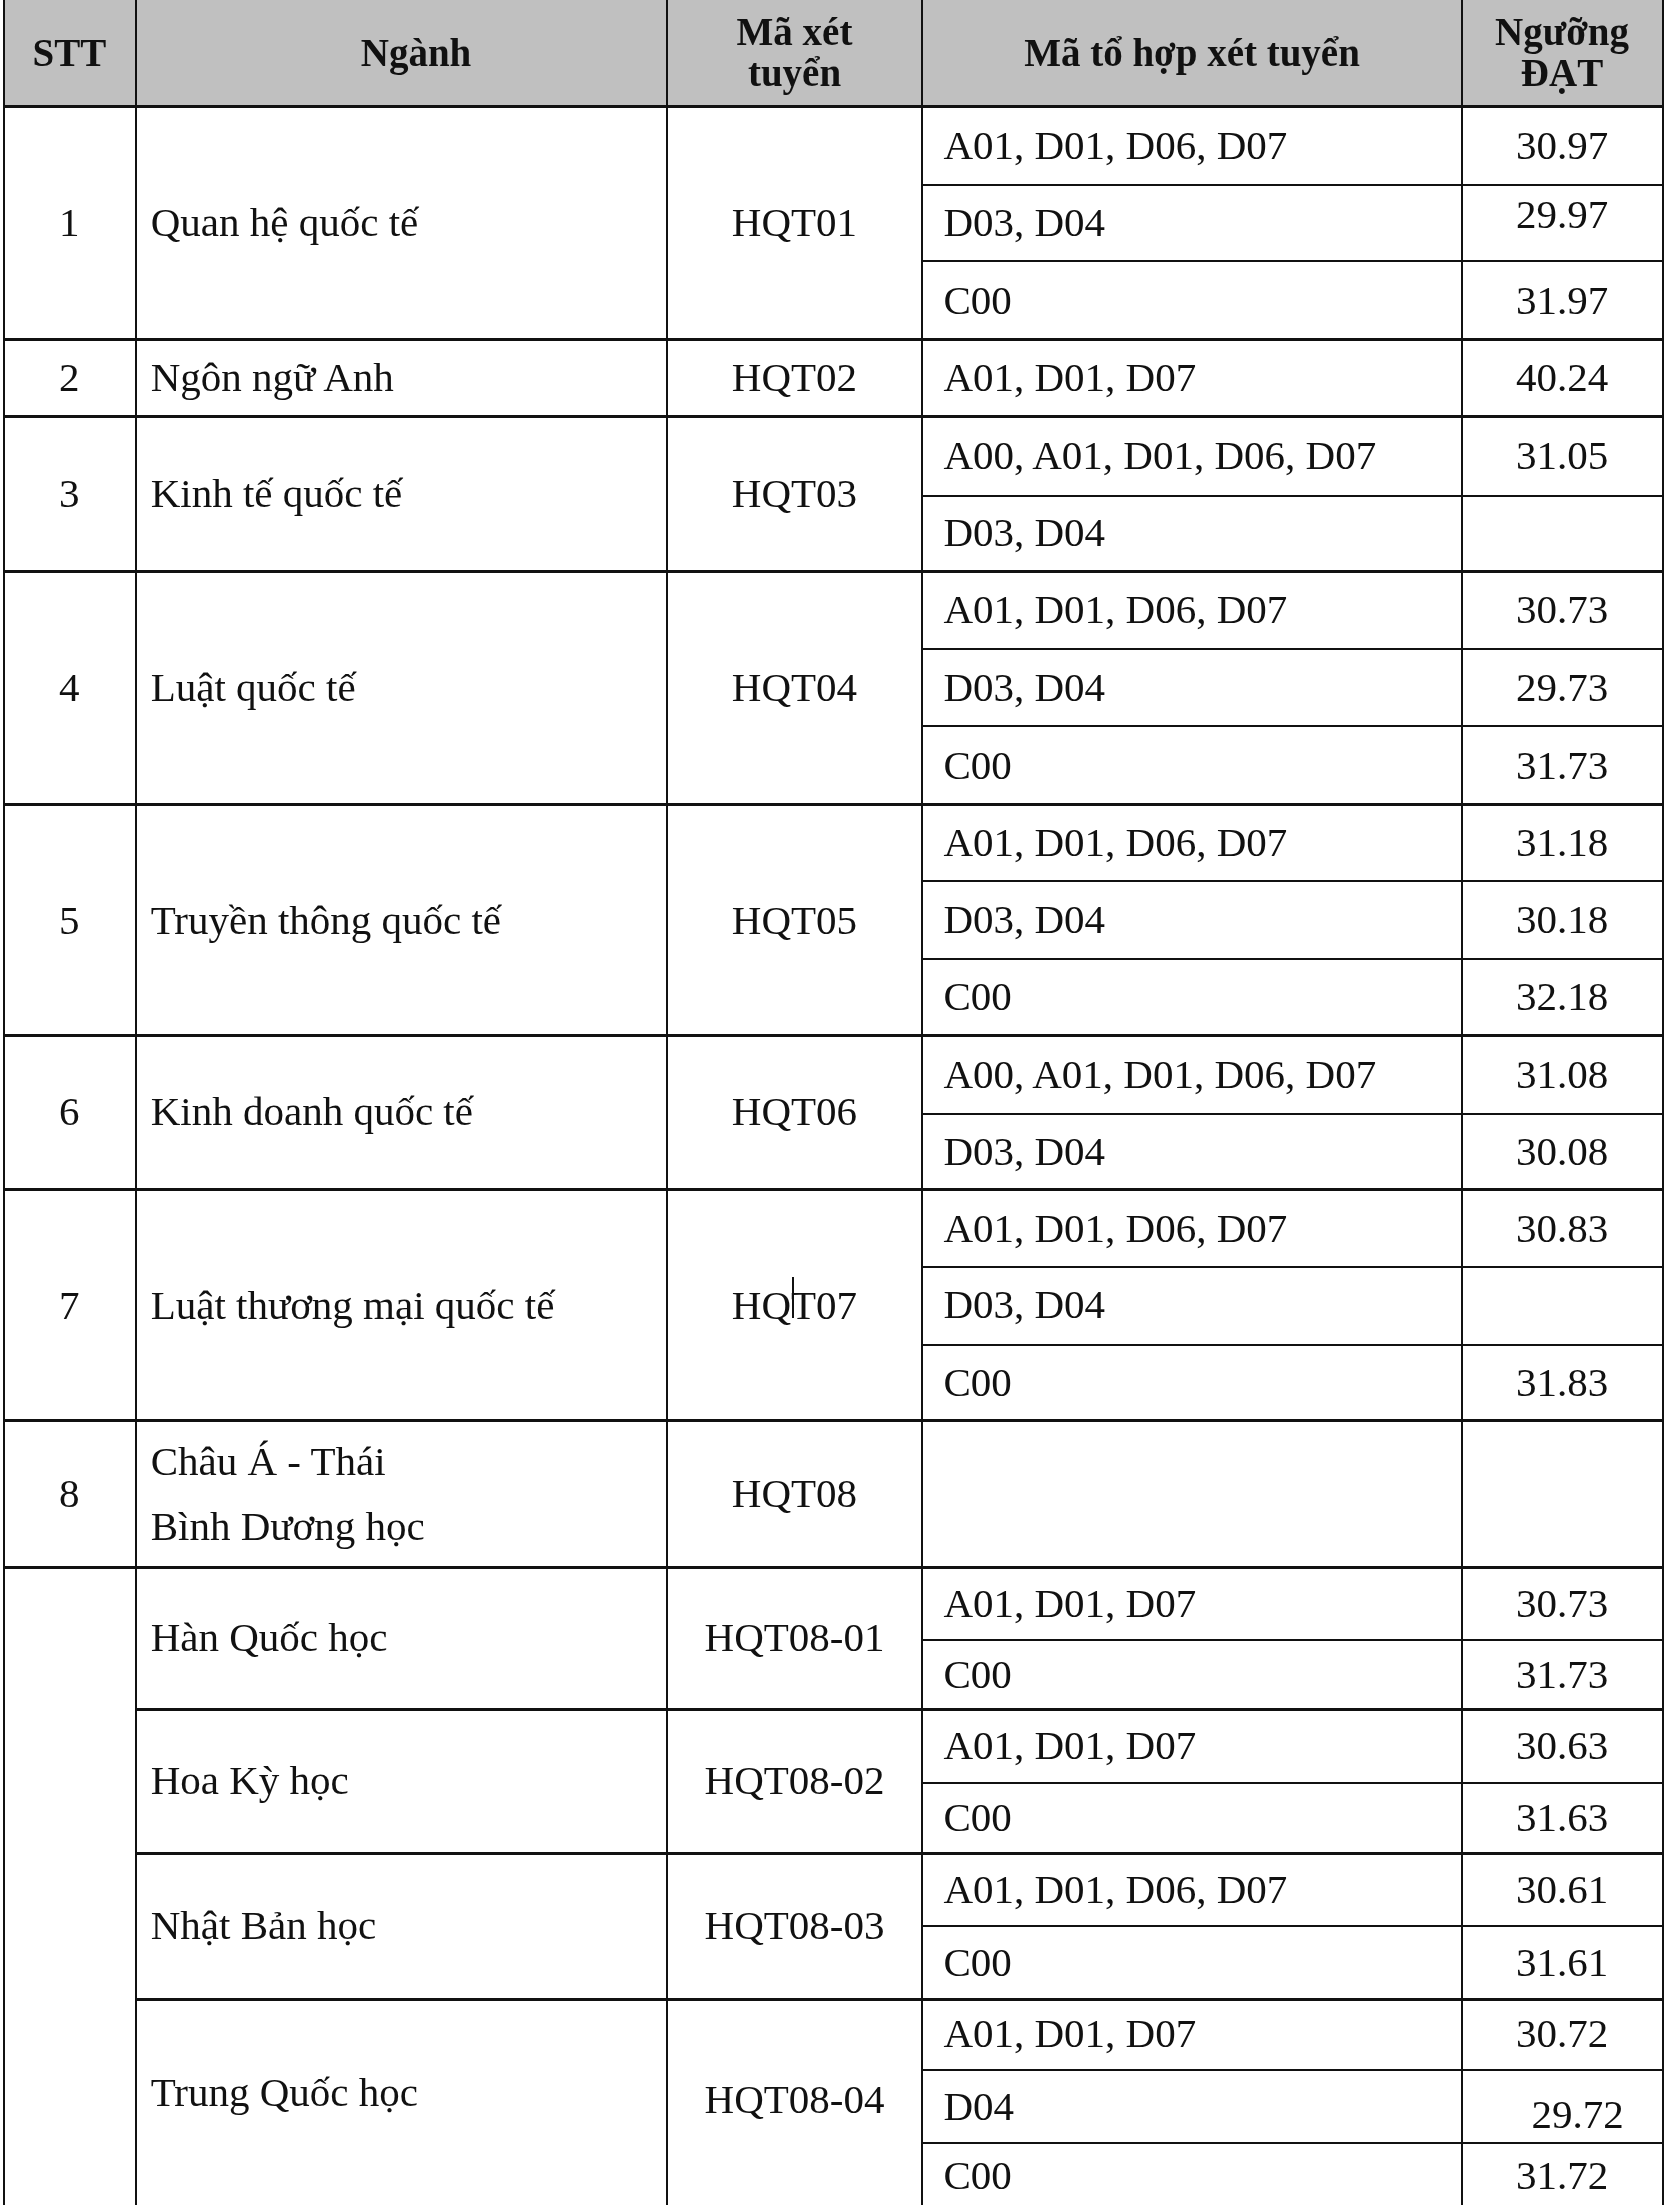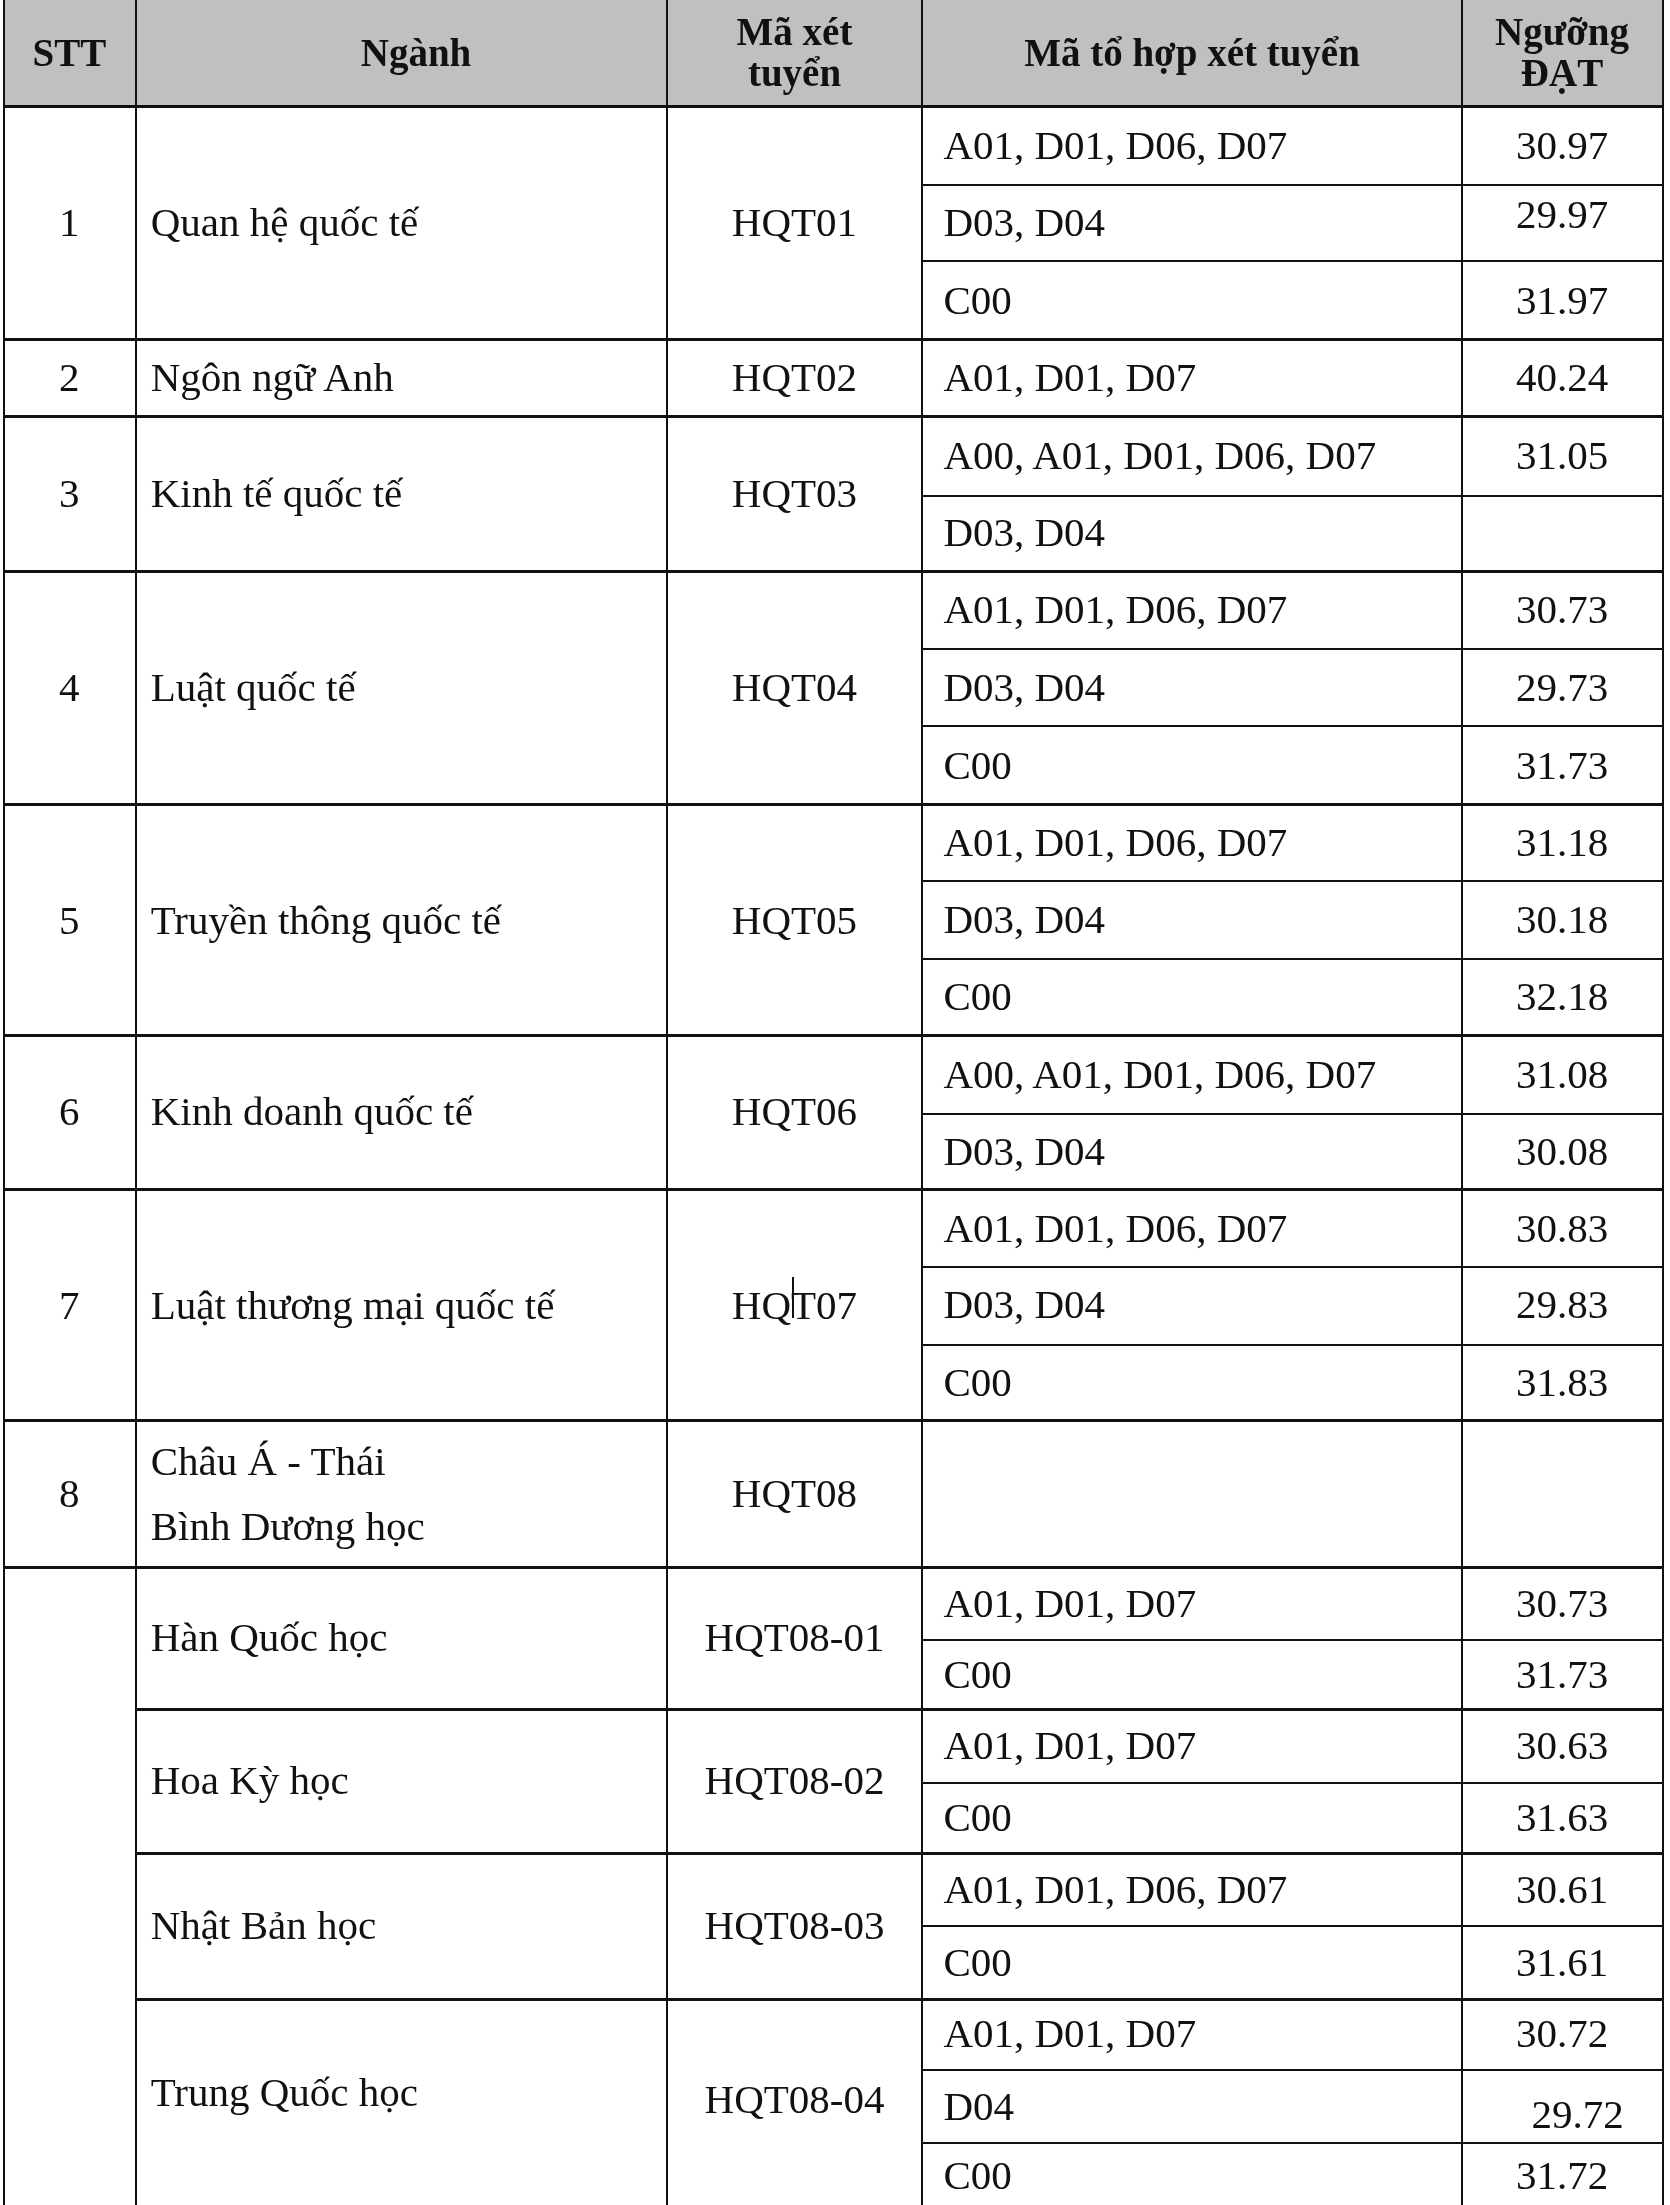--- a/index.html
+++ b/index.html
@@ -81,21 +81,20 @@
   <div class="cell combo" style="left:922px;top:1114px;width:540px;height:76px;">D03, D04</div>
   <div class="cell center" style="left:1461px;top:1114px;width:202px;height:76px;">30.08</div>
 
   <div class="cell center" style="left:3.3px;top:1190px;width:132px;height:231px;">7</div>
   <div class="cell left" style="left:136px;top:1190px;width:531px;height:231px;">Luật thương mại quốc tế</div>
   <div class="cell center" style="left:667px;top:1190px;width:255px;height:231px;">HQT07</div>
   <div class="caret" style="left:792px;top:1277px;height:41px;"></div>
   <div class="cell combo" style="left:922px;top:1190px;width:540px;height:77px;">A01, D01, D06, D07</div>
   <div class="cell center" style="left:1461px;top:1190px;width:202px;height:77px;">30.83</div>
   <div class="cell combo" style="left:922px;top:1266px;width:540px;height:78px;">D03, D04</div>
-  <div class="cell center" style="left:1461px;top:1266px;width:202px;height:78px;">29.83</div>
   <div class="cell combo" style="left:922px;top:1345px;width:540px;height:76px;">C00</div>
   <div class="cell center" style="left:1461px;top:1345px;width:202px;height:76px;">31.83</div>
 
   <div class="cell center" style="left:3.3px;top:1421px;width:132px;height:146px;">8</div>
   <div class="cell left wrap" style="left:136px;top:1421px;width:531px;height:146px;padding-right:200px;line-height:65px;">Châu Á - Thái Bình Dương học</div>
   <div class="cell center" style="left:667px;top:1421px;width:255px;height:146px;">HQT08</div>
   <div class="cell" style="left:922px;top:1421px;width:540px;height:146px;"></div>
   <div class="cell" style="left:1461px;top:1421px;width:202px;height:146px;"></div>
 
   <div class="cell" style="left:3.3px;top:1567px;width:132px;height:638px;"></div>

